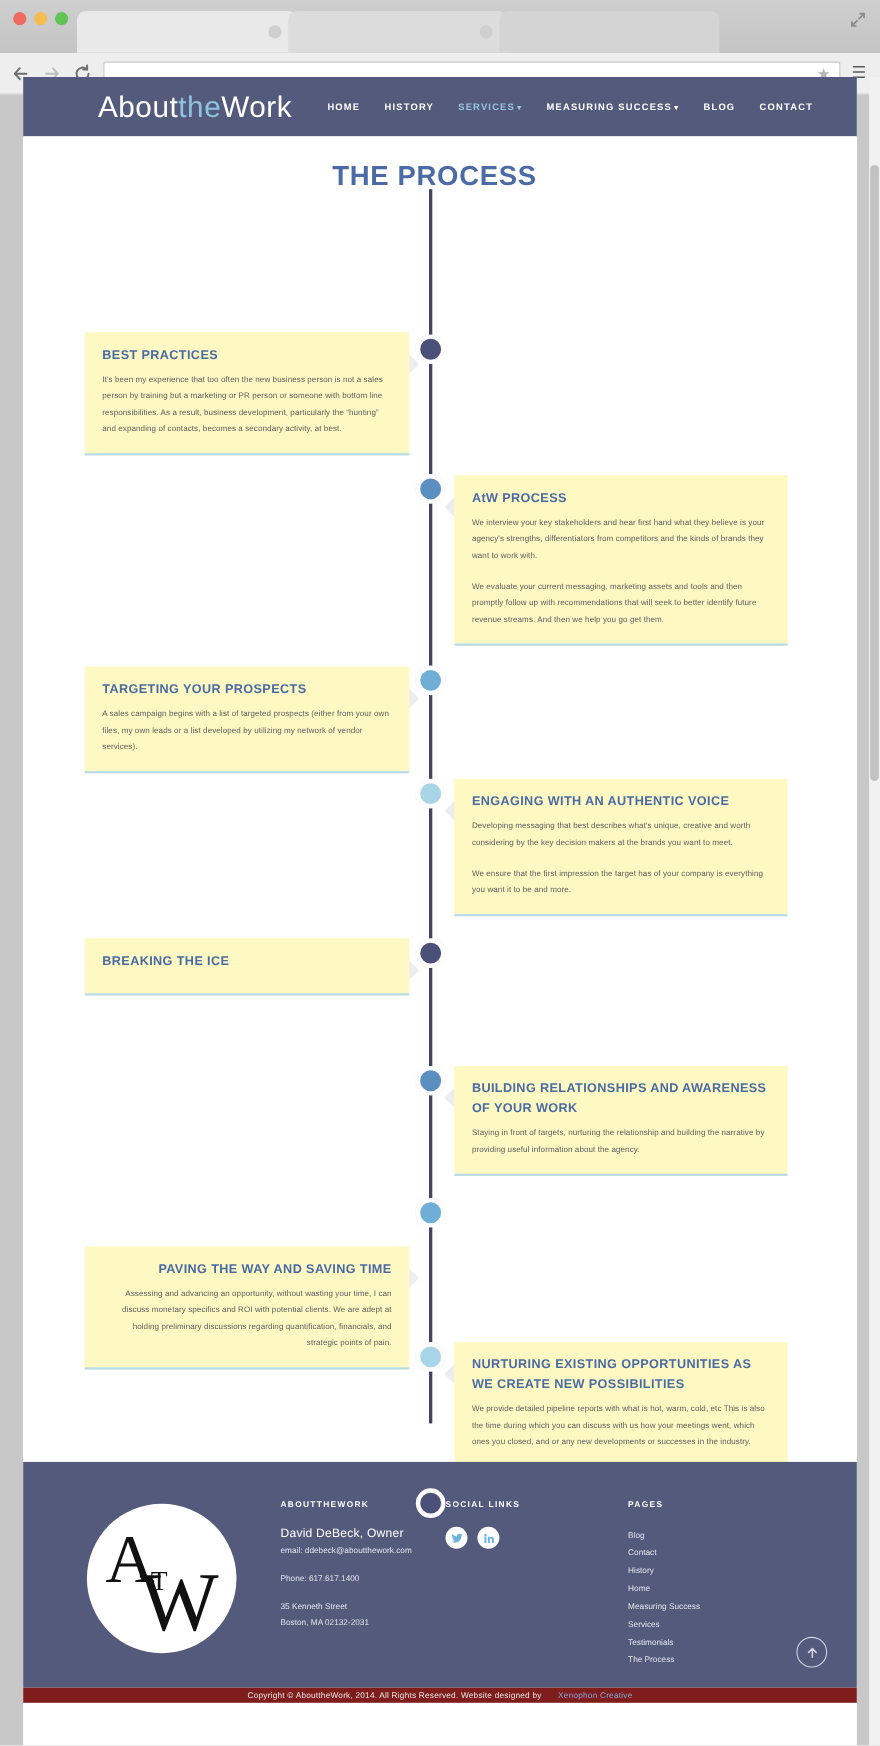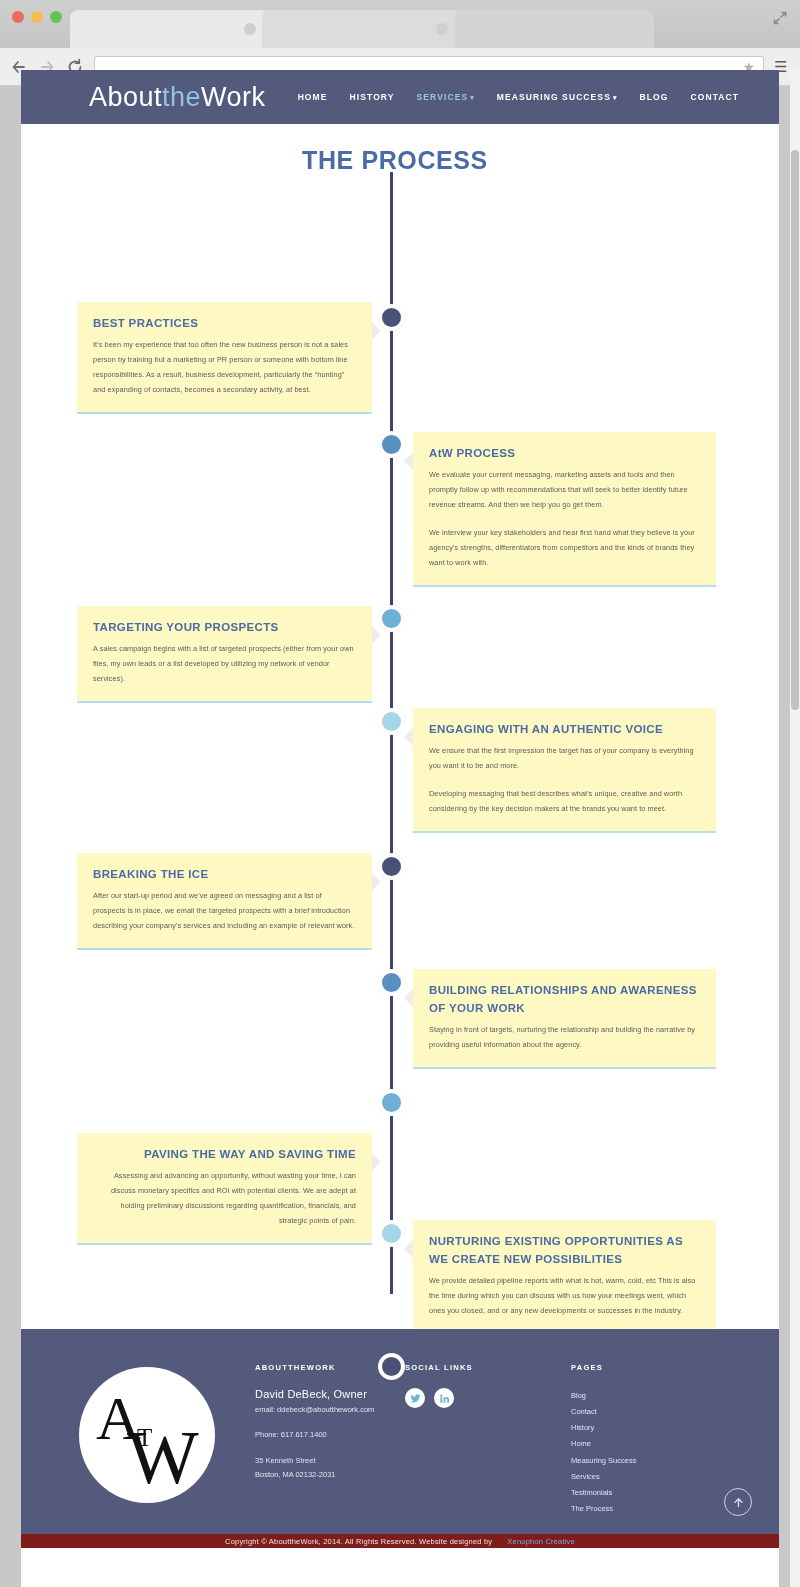--- a/index.html
+++ b/index.html
@@ -354,38 +354,37 @@
       <div class="timeline-line"></div>
       <div id="timeline-items">
           <div class="tl-dot" style="top: 180px; background: rgb(74, 80, 120);"></div>
           <div class="card left" style="position: absolute; top: 178px;">
             <h3>BEST PRACTICES</h3>
             <p>It's been my experience that too often the new business person is not a sales person by training but a marketing or PR person or someone with bottom line responsibilities. As a result, business development, particularly the “hunting” and expanding of contacts, becomes a secondary activity, at best.</p>
           </div>
           <div class="tl-dot" style="top: 307px; background: rgb(90, 143, 192);"></div>
           <div class="card right" style="position: absolute; top: 308px;">
             <h3>AtW PROCESS</h3>
+            <p>We interview your key stakeholders and hear first hand what they believe is your agency's strengths, differentiators from competitors and the kinds of brands they want to work with.</p>
             <p>We evaluate your current messaging, marketing assets and tools and then promptly follow up with recommendations that will seek to better identify future revenue streams. And then we help you go get them.</p>
-            <p>We interview your key stakeholders and hear first hand what they believe is your agency's strengths, differentiators from competitors and the kinds of brands they want to work with.</p>
           </div>
           <div class="tl-dot" style="top: 481px; background: rgb(111, 175, 214);"></div>
           <div class="card left" style="position: absolute; top: 482px;">
             <h3>TARGETING YOUR PROSPECTS</h3>
             <p>A sales campaign begins with a list of targeted prospects (either from your own files, my own leads or a list developed by utilizing my network of vendor services).</p>
           </div>
           <div class="tl-dot" style="top: 584px; background: rgb(167, 212, 230);"></div>
           <div class="card right" style="position: absolute; top: 584px;">
             <h3>ENGAGING WITH AN AUTHENTIC VOICE</h3>
+            <p>Developing messaging that best describes what's unique, creative and worth considering by the key decision makers at the brands you want to meet.</p>
             <p>We ensure that the first impression the target has of your company is everything you want it to be and more.</p>
-            <p>Developing messaging that best describes what's unique, creative and worth considering by the key decision makers at the brands you want to meet.</p>
           </div>
           <div class="tl-dot" style="top: 729px; background: rgb(74, 80, 120);"></div>
           <div class="card left" style="position: absolute; top: 729px;">
             <h3>BREAKING THE ICE</h3>
-            <p>After our start-up period and we've agreed on messaging and a list of prospects is in place, we email the targeted prospects with a brief introduction describing your company's services and including an example of relevant work.</p>
           </div>
           <div class="tl-dot" style="top: 845px; background: rgb(90, 143, 192);"></div>
           <div class="card right" style="position: absolute; top: 845px;">
             <h3>BUILDING RELATIONSHIPS AND AWARENESS OF YOUR WORK</h3>
             <p>Staying in front of targets, nurturing the relationship and building the narrative by providing useful information about the agency.</p>
           </div>
           <div class="tl-dot" style="top: 965px; background: rgb(111, 175, 214);"></div>
           <div class="card left" style="position: absolute; top: 1009px; text-align: right;">
             <h3>PAVING THE WAY AND SAVING TIME</h3>
             <p>Assessing and advancing an opportunity, without wasting your time, I can discuss monetary specifics and ROI with potential clients. We are adept at holding preliminary discussions regarding quantification, financials, and strategic points of pain.</p>

